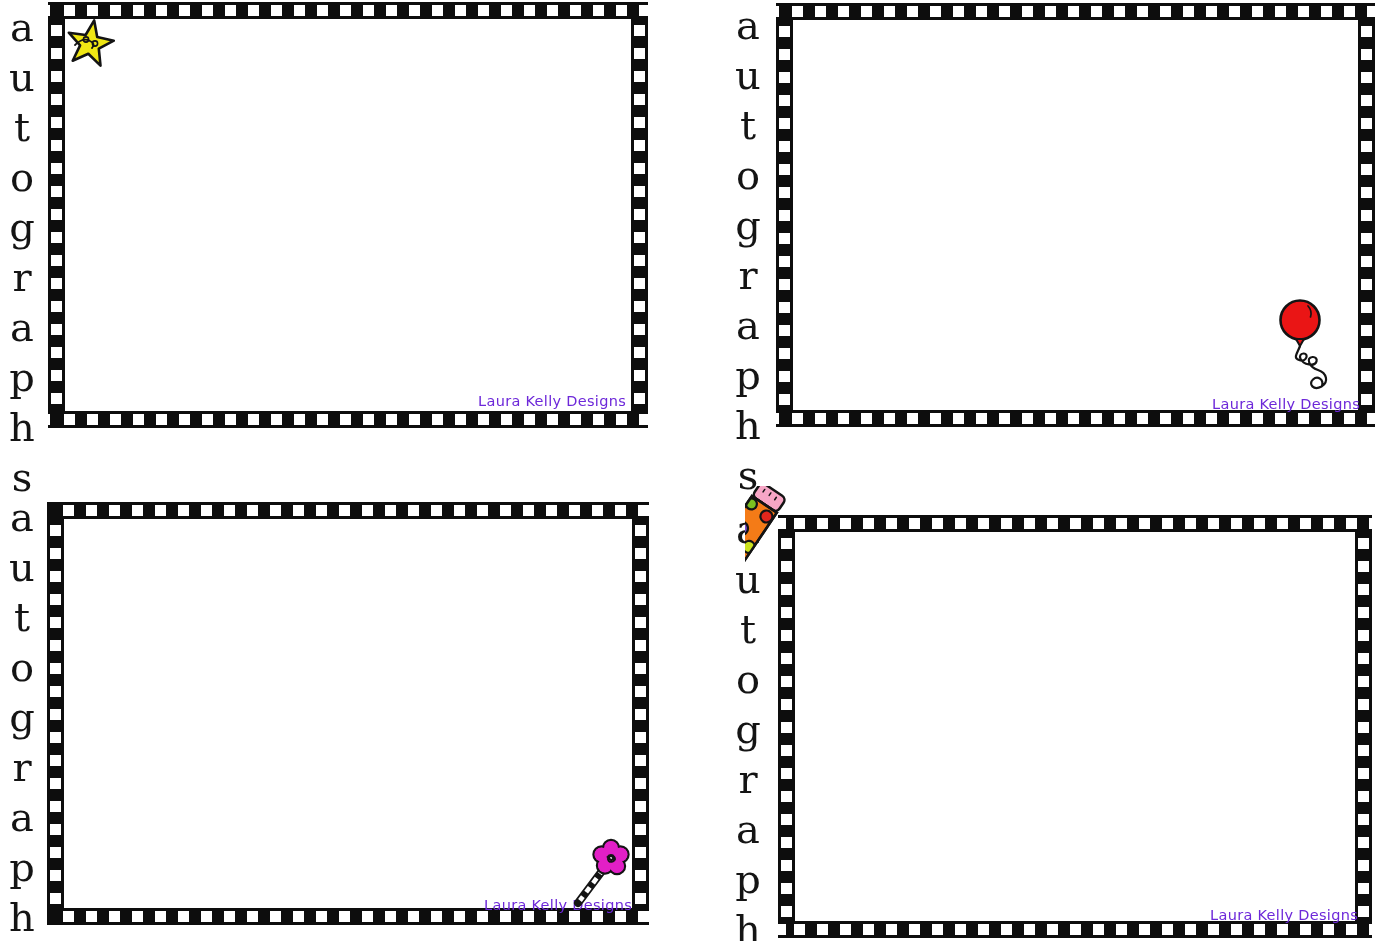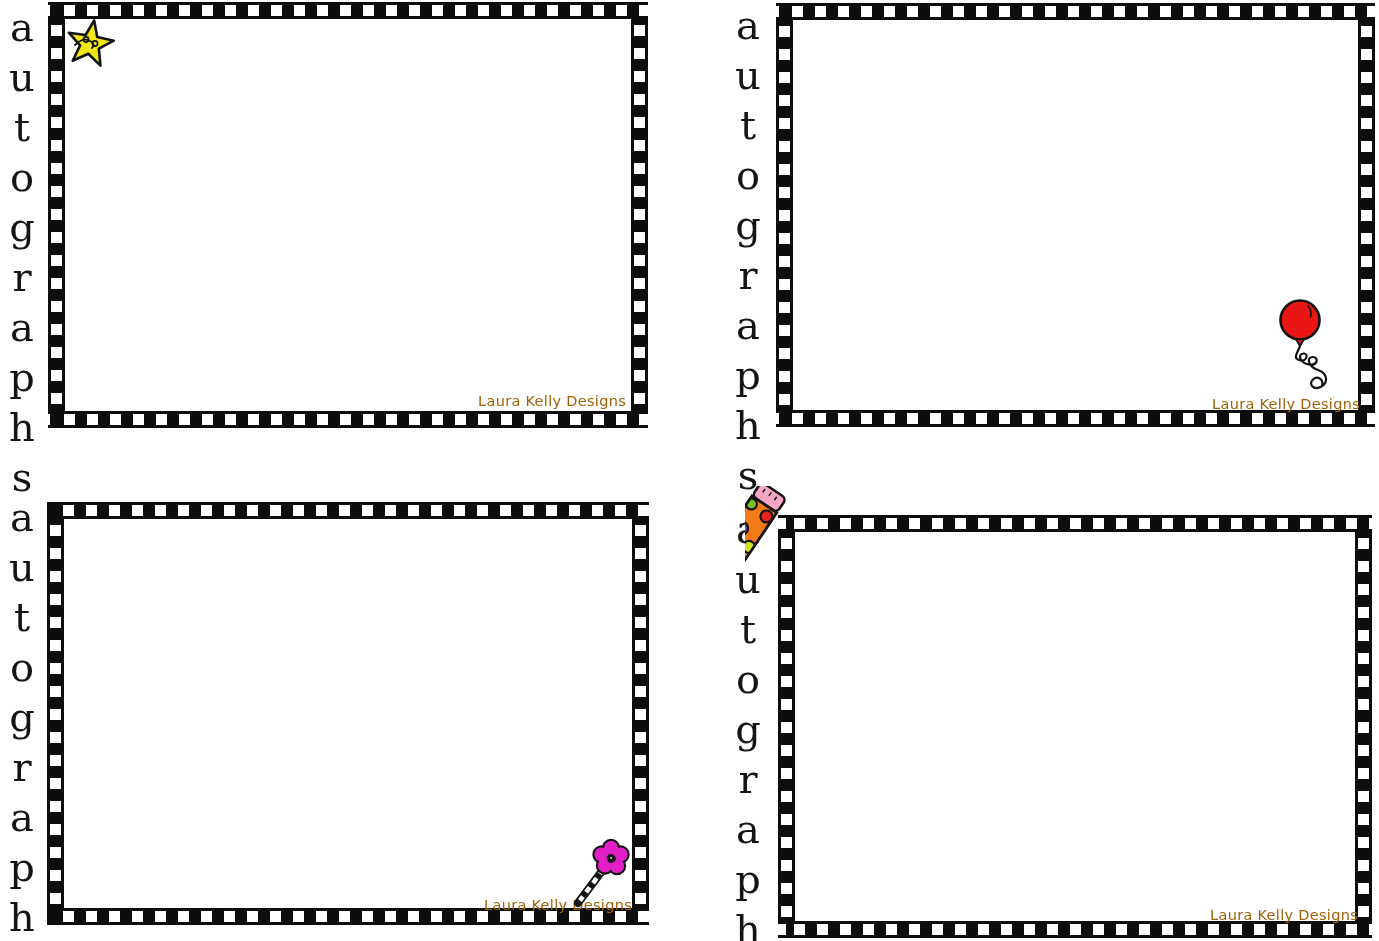--- a/index.html
+++ b/index.html
@@ -55,21 +55,21 @@
     background-image:repeating-linear-gradient(to bottom,#0d0d0d 0 6px,#ffffff 6px 17px,#0d0d0d 17px 23px);
   }
   .bv.left{left:0;}
   .bv.right{right:0;}
 
   
   .credit{
     position:absolute;
     font-family:"DejaVu Sans",sans-serif;
     font-size:14.5px;
-    color:#a16207;
+    color:#6d28d9;
     letter-spacing:0.3px;
     white-space:nowrap;
   }
   .cr1{right:22px;bottom:19px;}
   .cr2{right:15px;bottom:15px;}
   .cr3{right:17px;bottom:12px;}
   .cr4{right:14px;bottom:15px;}
 
   
   .deco{position:absolute;}

